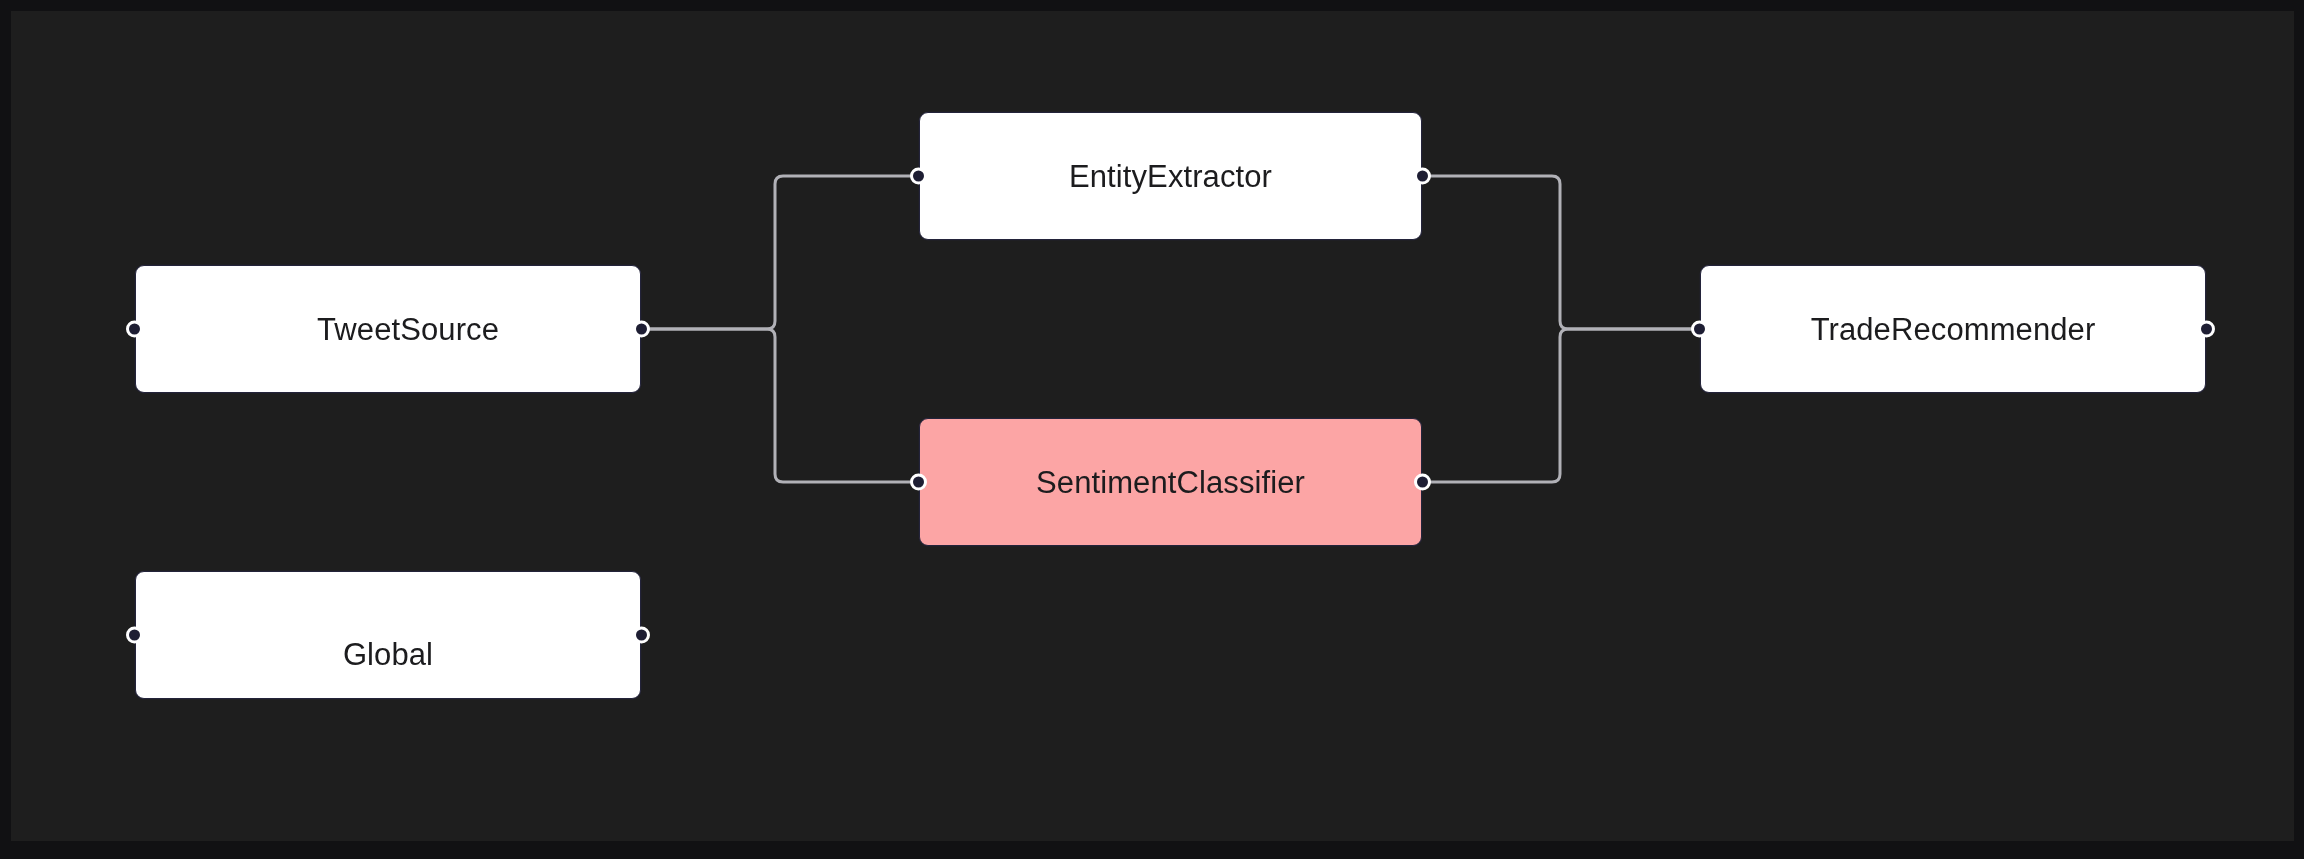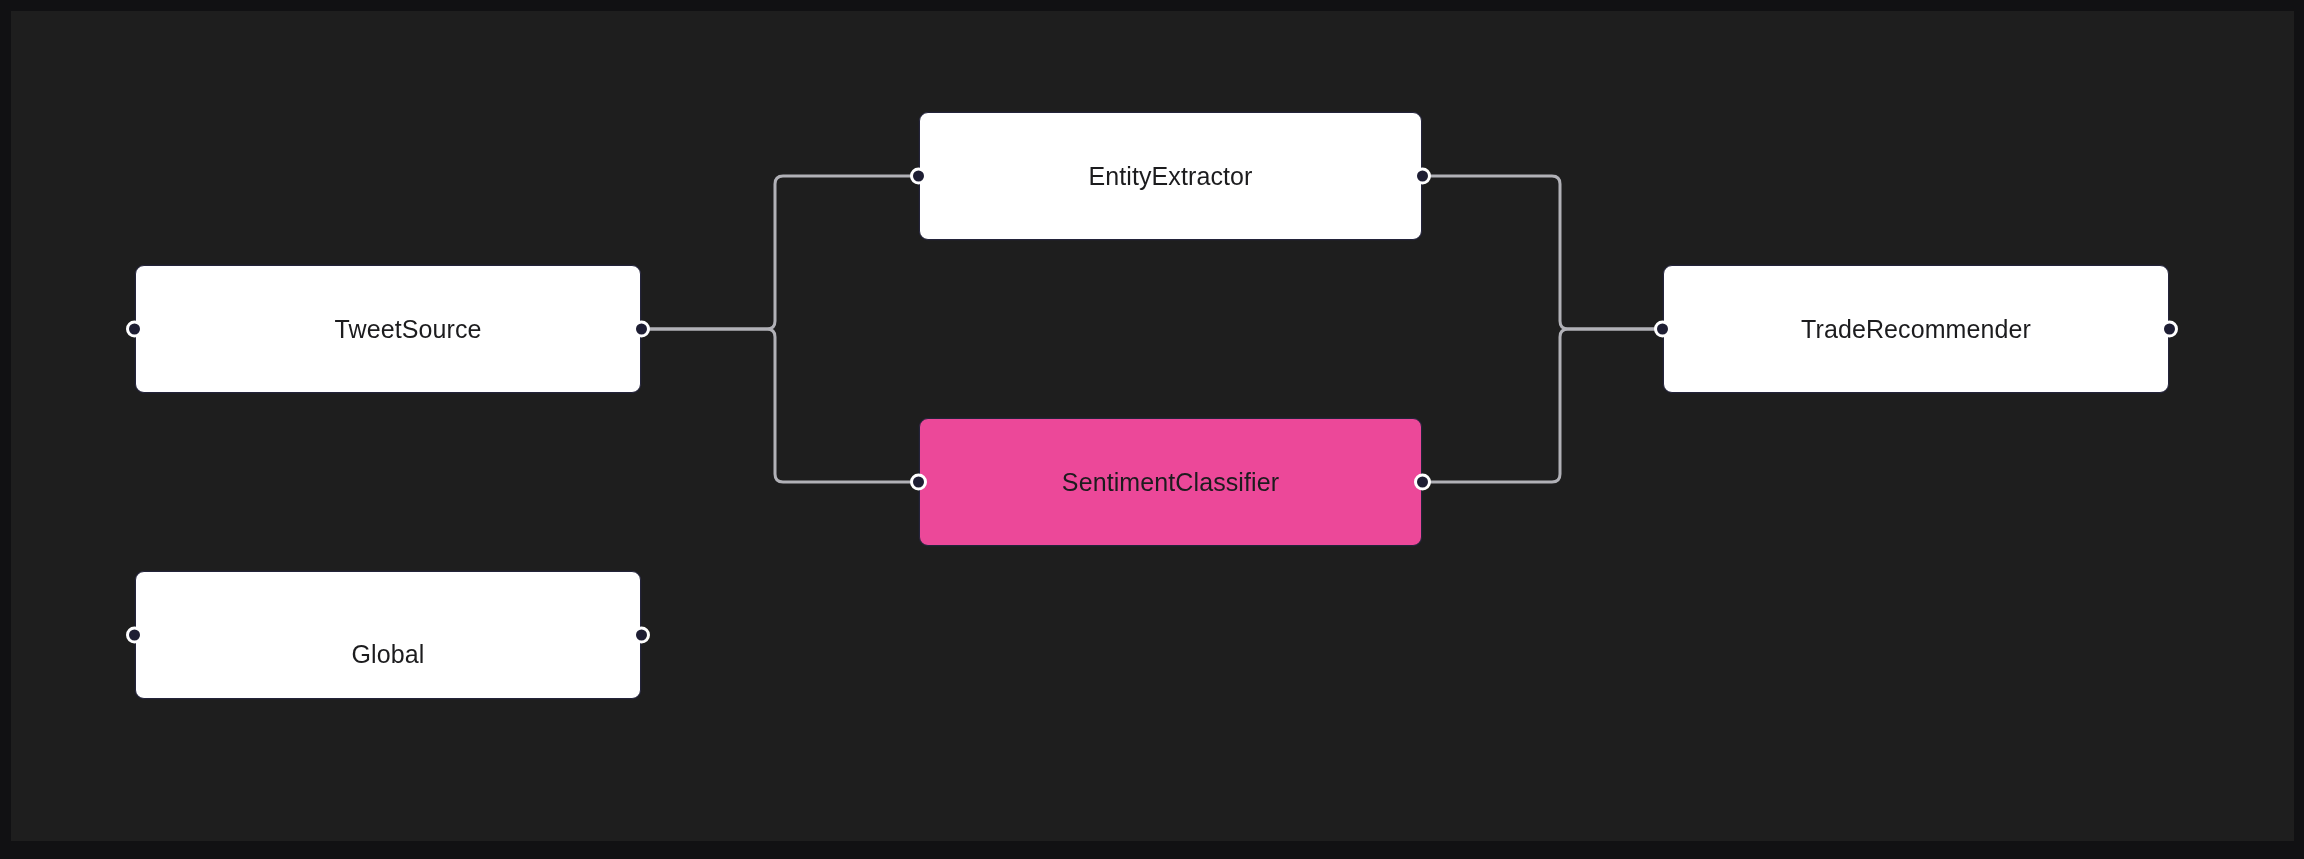--- a/index.html
+++ b/index.html
@@ -54,21 +54,21 @@
     border: 1px solid #23233a;
     border-radius: 9px;
     box-sizing: border-box;
     display: flex;
     align-items: center;
     justify-content: center;
     box-shadow: 0 0 0 0.5px rgba(40,40,70,0.35);
   }
   .node-label {
     font-family: "Liberation Sans", sans-serif;
-    font-size: 25px;
+    font-size: 31px;
     line-height: 1;
     color: #1c1c1e;
     letter-spacing: 0.1px;
     white-space: nowrap;
     user-select: none;
   }
 
   .handle {
     position: absolute;
     width: 17px;
@@ -102,27 +102,27 @@
       <span class="node-label" style="color: rgb(28, 28, 30); margin-left: 40px;">TweetSource</span>
       <span class="handle right" style="background: rgb(30, 30, 51); border-color: rgb(255, 255, 255);"></span>
     </div>
 
     <div class="node" style="left: 908px; top: 101px; width: 503px; height: 128px; background: rgb(255, 255, 255);">
       <span class="handle left" style="background: rgb(30, 30, 51); border-color: rgb(255, 255, 255);"></span>
       <span class="node-label" style="color: rgb(28, 28, 30);">EntityExtractor</span>
       <span class="handle right" style="background: rgb(30, 30, 51); border-color: rgb(255, 255, 255);"></span>
     </div>
 
-    <div class="node" style="left: 908px; top: 407px; width: 503px; height: 128px; background: #ec4899;">
+    <div class="node" style="left: 908px; top: 407px; width: 503px; height: 128px; background: #fca5a5;">
       <span class="handle left" style="background: rgb(30, 30, 51); border-color: rgb(255, 255, 255);"></span>
       <span class="node-label" style="color: rgb(28, 28, 30);">SentimentClassifier</span>
       <span class="handle right" style="background: rgb(30, 30, 51); border-color: rgb(255, 255, 255);"></span>
     </div>
 
-    <div class="node" style="left: 1652px; top: 254px; width: 506px; height: 128px; background: rgb(255, 255, 255);">
+    <div class="node" style="left: 1689px; top: 254px; width: 506px; height: 128px; background: rgb(255, 255, 255);">
       <span class="handle left" style="background: rgb(30, 30, 51); border-color: rgb(255, 255, 255);"></span>
       <span class="node-label" style="color: rgb(28, 28, 30);">TradeRecommender</span>
       <span class="handle right" style="background: rgb(30, 30, 51); border-color: rgb(255, 255, 255);"></span>
     </div>
 
     <div class="node" style="left: 124px; top: 560px; width: 506px; height: 128px; background: rgb(255, 255, 255);">
       <span class="handle left" style="background: rgb(30, 30, 51); border-color: rgb(255, 255, 255);"></span>
       <span class="node-label" style="color: rgb(28, 28, 30); margin-top: 38px;">Global</span>
       <span class="handle right" style="background: rgb(30, 30, 51); border-color: rgb(255, 255, 255);"></span>
     </div>

